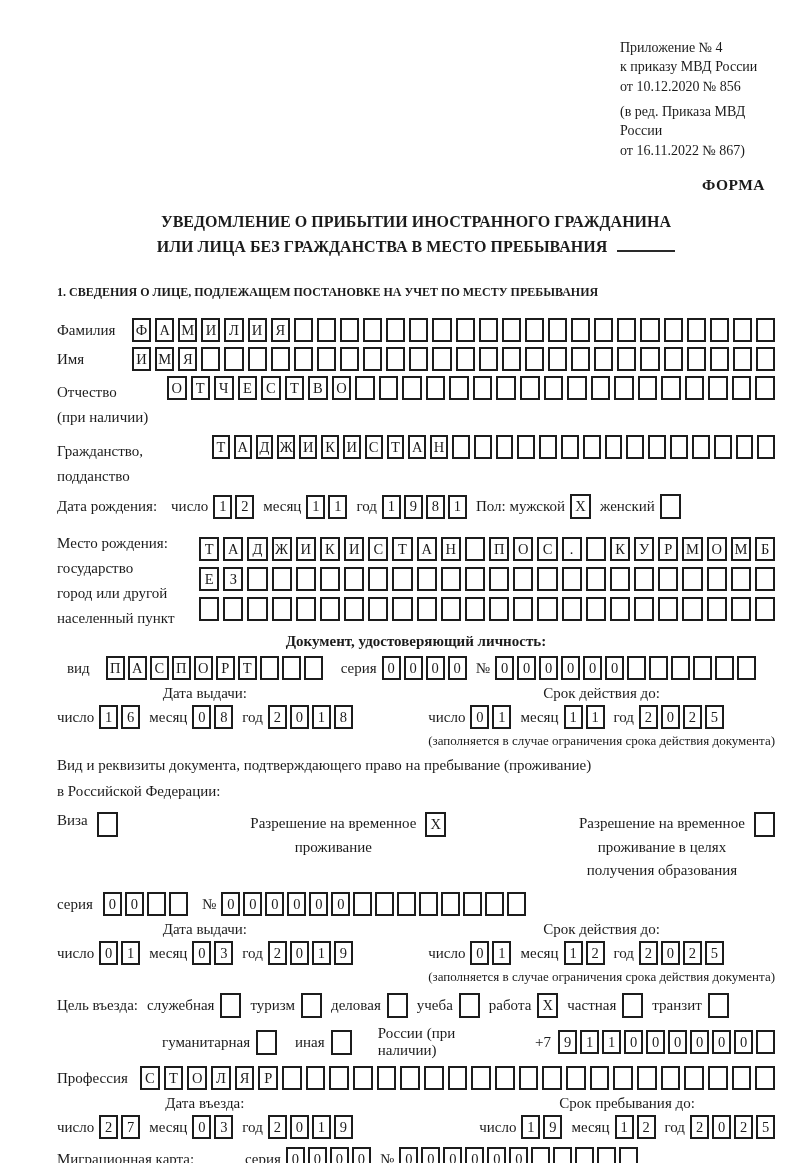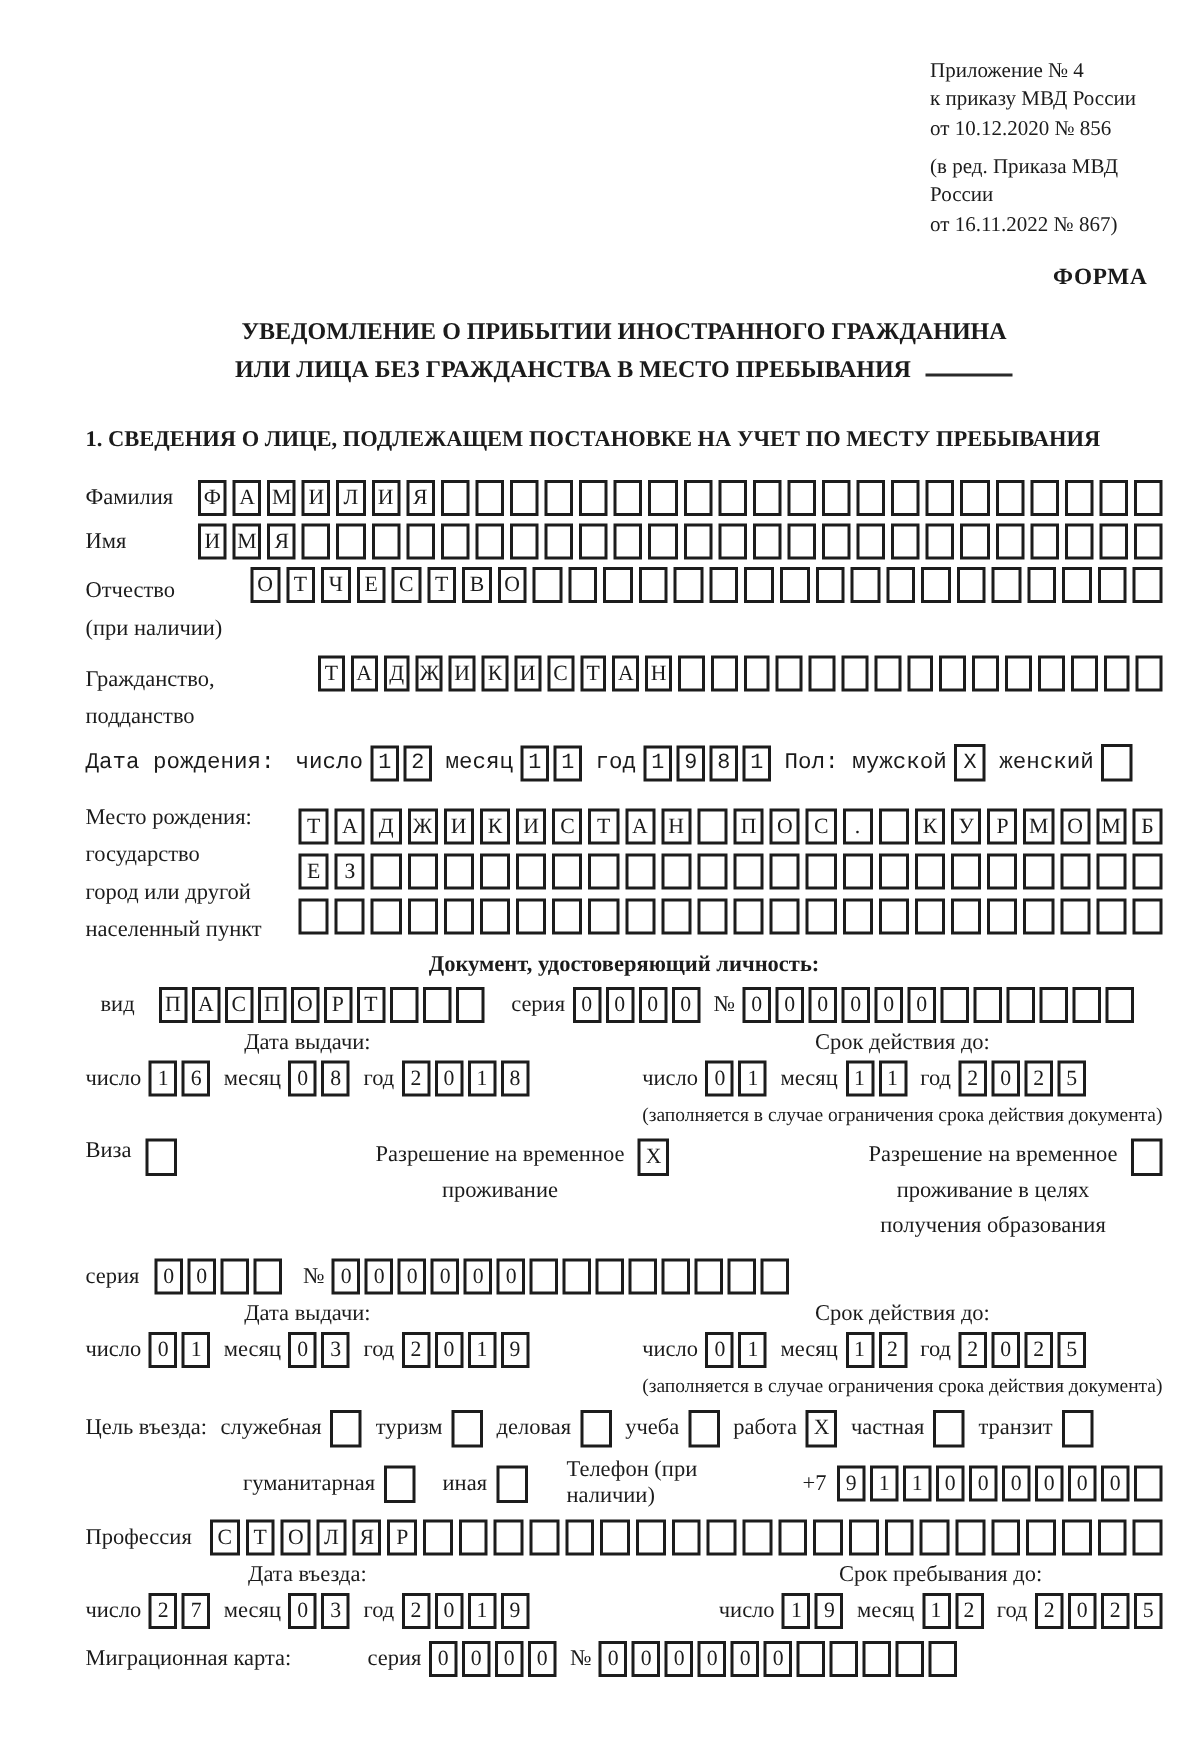--- a/index.html
+++ b/index.html
@@ -14,21 +14,21 @@
   .page { width: 800px; height: 1163px; padding: 38px 25px 0 57px; }
 
   
   .hdr-lines { margin-left: 563px; font-size: 14px; line-height: 1.38; }
   .hdr-gap { height: 6px; }
   .forma { text-align: right; font-weight: bold; font-size: 15.5px; margin: 16px 10px 0 0; letter-spacing: .5px; }
 
   
   .title { text-align: center; font-weight: bold; font-size: 16px; line-height: 1.55; margin-top: 16px; }
   .title-underline { display: inline-block; width: 58px; border-bottom: 2px solid #2a2a2a; margin-left: 10px; }
-  .sec-heading { font-weight: bold; font-size: 15px; margin-top: 26px; }
+  .sec-heading { font-weight: bold; font-size: 12px; margin-top: 26px; }
 
   
   .form-area { margin-top: 18px; }
   .frow { display: flex; align-items: flex-start; margin-bottom: 5px; }
   .inline { align-items: center; }
   .flabel { flex: 0 0 auto; padding-top: 4px; }
   .w75 { width: 75px; } .w108 { width: 110px; } .w92 { width: 110px; }
   .w140 { width: 142px; } .w150 { width: 152px; }
   .stack div { line-height: 25px; }
 
@@ -221,21 +221,21 @@
           <div class="cell"></div>
           <div class="cell"></div>
           <div class="cell"></div>
           <div class="cell"></div>
           <div class="cell"></div>
           <div class="cell"></div>
           <div class="cell"></div>
         </div>
     </div>
 
-    <div class="frow inline" style="margin-bottom:8px;font-family:Liberation Mono, monospace;">
+    <div class="frow inline" style="margin-bottom:8px;">
       <span class="flabel" style="padding-top:0;margin-right:14px;">Дата рождения:</span>
       <span class="lab lab-first">число</span>
       <div class="cells fixed">
           <div class="cell">1</div>
           <div class="cell">2</div>
         </div>
       <span class="lab">месяц</span>
       <div class="cells fixed">
           <div class="cell">1</div>
           <div class="cell">1</div>
@@ -427,20 +427,24 @@
               <div class="cell">2</div>
               <div class="cell">0</div>
               <div class="cell">2</div>
               <div class="cell">5</div>
             </div>
         </div>
         <div class="date-note">(заполняется в случае ограничения срока действия документа)</div>
       </div>
     </div>
 
+    <div class="intro">
+      <div>Вид и реквизиты документа, подтверждающего право на пребывание (проживание)</div>
+      <div>в Российской Федерации:</div>
+    </div>
 
     <div class="permits">
       <div class="pgroup">
         <span>Виза</span>
         <div class="cells fixed cb">
             <div class="cell"></div>
           </div>
       </div>
       <div class="pgroup">
         <div class="plines">
@@ -590,21 +594,21 @@
         <div class="cells fixed cb">
             <div class="cell"></div>
           </div>
       </div>
       <div class="pitem" style="margin-left:18px;">
         <span>иная</span>
         <div class="cells fixed cb">
             <div class="cell"></div>
           </div>
       </div>
-      <span style="margin-left:26px;">Телефон (при наличии)</span>
+      <span style="margin-left:26px;">России (при наличии)</span>
       <span style="margin:0 7px 0 28px;">+7</span>
       <div class="cells fixed">
           <div class="cell">9</div>
           <div class="cell">1</div>
           <div class="cell">1</div>
           <div class="cell">0</div>
           <div class="cell">0</div>
           <div class="cell">0</div>
           <div class="cell">0</div>
           <div class="cell">0</div>

